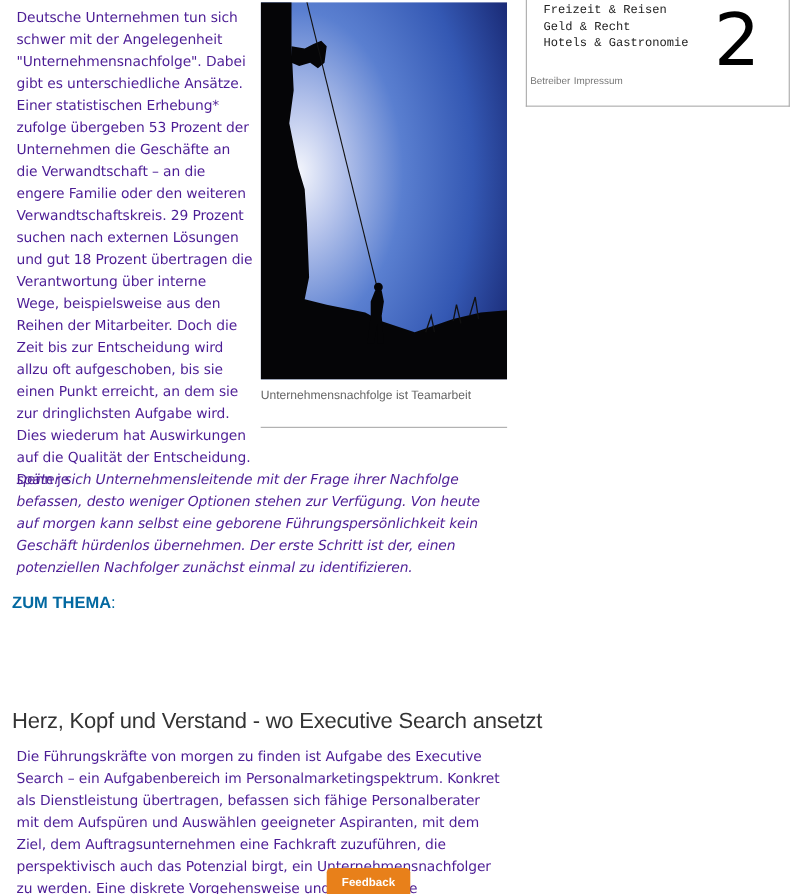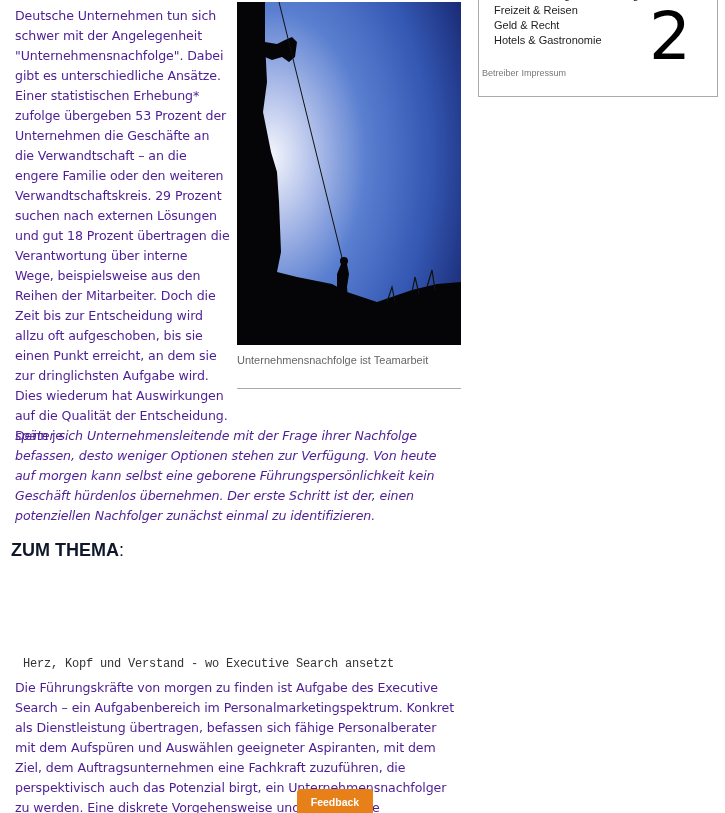--- a/index.html
+++ b/index.html
@@ -6,32 +6,32 @@
   body { width: 725px; height: 813px; position: relative; overflow: hidden;
          font-family: "DejaVu Sans", "Liberation Sans", sans-serif; color: #333; }
   .p { font-size: 12.6px; line-height: 20px; color: #4c1d95; margin: 4px; letter-spacing: -0.1px; }
   .p-intro { position: absolute; left: 11px; top: 2px; width: 215px; }
   .p-intro-cont { position: absolute; left: 11px; top: 422px; width: 440px; font-style: italic; }
   .figure { position: absolute; left: 237px; top: 2px; width: 228px; }
   .photo { width: 224px; height: 343px; display: block; }
   .caption { font-family: "Liberation Sans", sans-serif; font-size: 11px; color: #666; margin-top: 9px; height: 20px; }
   .figure-rule { border: none; border-top: 1px solid #aaa; margin: 14px 0 0 0; width: 224px; }
   .zum-label { position: absolute; left: 11px; top: 540px; font-family: "Liberation Sans", sans-serif;
-               font-weight: bold; font-size: 18px; color: #0f172a; }
+               font-weight: bold; font-size: 15px; color: #0369a1; }
   .zum-label .colon { font-weight: normal; }
   .links { position: absolute; left: 11px; top: 582px; margin: 0; padding: 0 0 0 24px; list-style: none; }
   .links li { position: relative; font-size: 12.6px; line-height: 20px; color: #222; }
   .links li::before { content: ""; position: absolute; left: -14px; top: 9px; width: 4px; height: 4px; border-radius: 50%; background: #333; }
   .links a { color: #222; text-decoration: none; }
-  .h2 { position: absolute; left: 11px; top: 645px; margin: 12px; font-family: Liberation Mono, monospace;
-        font-weight: normal; font-size: 12px; color: #333; letter-spacing: -0.2px; }
+  .h2 { position: absolute; left: 11px; top: 645px; margin: 0; font-family: Liberation Sans, sans-serif;
+        font-weight: normal; font-size: 20px; color: #333; letter-spacing: -0.2px; }
   .p-second { position: absolute; left: 11px; top: 674px; width: 440px; }
   .sidebar-box { position: absolute; left: 478px; top: -12px; width: 238px; height: 108px; border: 1px solid #aaa; border-top: none; background: #fff; }
   .cat-list { position: absolute; left: 15px; top: 0; margin: 0; padding: 0; list-style: none; }
-  .cat-list li { font-family: Liberation Sans, sans-serif; font-size: 11px; line-height: 15px; color: #222; }
+  .cat-list li { font-family: Liberation Mono, monospace; font-size: 11px; line-height: 15px; color: #222; }
   .cat-list a { color: #222; text-decoration: none; }
   .box-footer { position: absolute; left: 3px; top: 80px; font-family: "Liberation Sans", sans-serif; font-size: 9px; color: #777; }
   .box-footer span { margin-right: 3px; }
   .badge-num { position: absolute; right: 26px; top: 14px; font-family: "DejaVu Sans", sans-serif; font-size: 66px; line-height: 70px; color: #000; }
   .feedback { position: absolute; left: 297px; top: 789px; width: 76px; height: 26px; background: #e8801a; color: #fff;
               border-radius: 4px 4px 0 0; font-family: "Liberation Sans", sans-serif; font-weight: bold; font-size: 10.5px;
               text-align: center; line-height: 24px; border: none; padding: 0; cursor: pointer; }
 </style>
 </head>
 <body>

